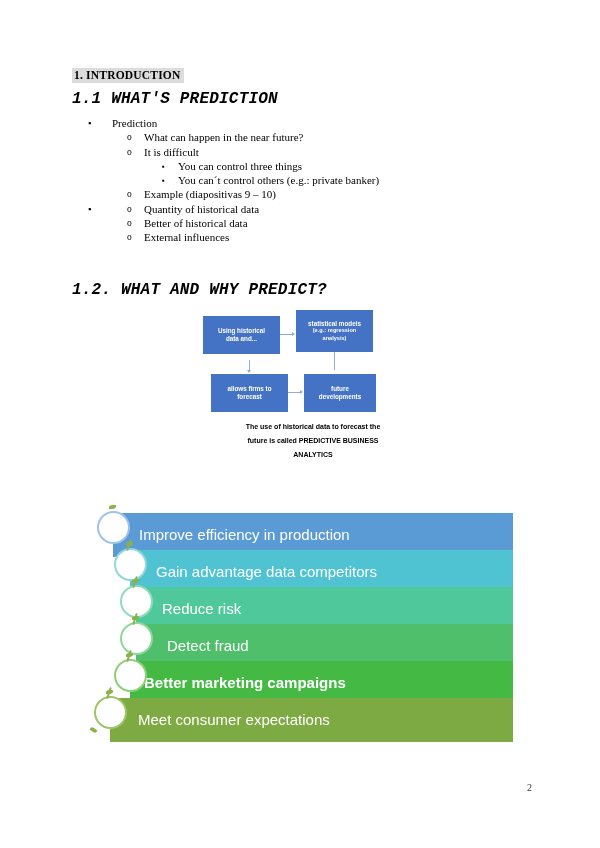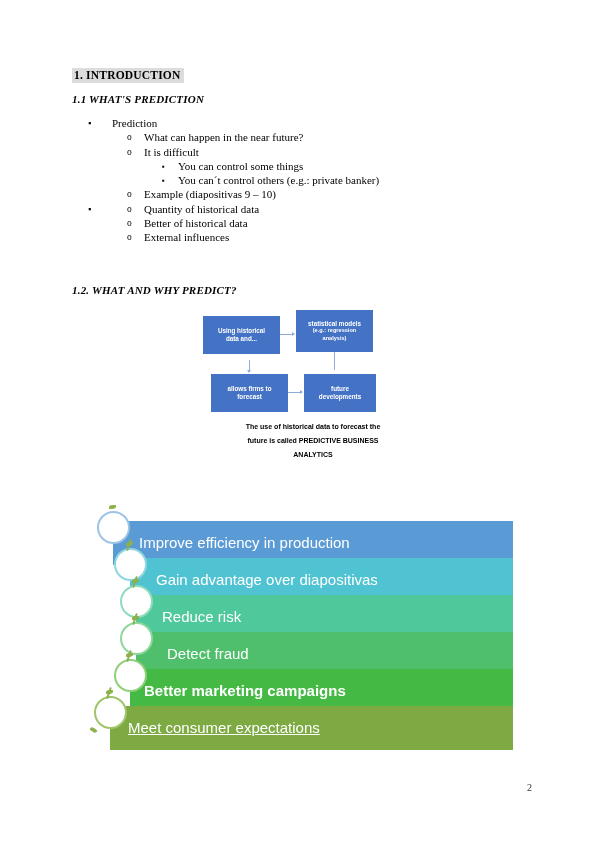--- a/index.html
+++ b/index.html
@@ -32,24 +32,24 @@
     font-family: "Liberation Serif", serif;
     font-weight: bold;
     font-size: 11.5px;
     letter-spacing: 0.2px;
     background: #dcdcdc;
     padding: 1px 3px 1px 2px;
     line-height: 13px;
   }
   .h-sub {
     position: absolute;
-    font-family: Liberation Serif, serif;
+    font-family: Liberation Mono, monospace;
     font-weight: bold;
     font-style: italic;
-    font-size: 11px;
+    font-size: 16px;
     letter-spacing: 0.2px;
     line-height: 13px;
   }
   .h-sub-1 { left: 72px; top: 93px; }
   .h-sub-2 { left: 72px; top: 284px; }
 
   
   .outline {
     position: absolute;
     left: 72px;
@@ -151,21 +151,21 @@
     top: 505px;
     width: 445px;
     height: 245px;
   }
   .bar-row {
     position: absolute;
     height: 28px;
   }
   .bar {
     position: absolute;
-    left: 0; top: 8px;
+    left: 0; top: 0;
     height: 44px;
     border-radius: 0px;
     display: flex;
     align-items: center;
     text-align: center;
   }
   .bar-label {
     font-family: "Liberation Sans", sans-serif;
     font-size: 15px;
     color: #ffffff;
@@ -209,21 +209,21 @@
 
 <div class="page">
 
   <div class="h-main">1. INTRODUCTION</div>
   <div class="h-sub h-sub-1">1.1 WHAT'S PREDICTION</div>
 
   <div class="outline">
       <div class="li lvl1"><span class="mk">▪</span><span>Prediction</span></div>
       <div class="li lvl2"><span class="mk">o</span><span>What can happen in the near future?</span></div>
       <div class="li lvl2"><span class="mk">o</span><span>It is difficult</span></div>
-      <div class="li lvl3"><span class="mk">▪</span><span>You can control some things</span></div>
+      <div class="li lvl3"><span class="mk">▪</span><span>You can control three things</span></div>
       <div class="li lvl3"><span class="mk">▪</span><span>You can´t control others (e.g.: private banker)</span></div>
       <div class="li lvl2"><span class="mk">o</span><span>Example (diapositivas 9 – 10)</span></div>
       <div class="li lvl1"><span class="mk">▪</span></div>
       <div class="li lvl2"><span class="mk">o</span><span>Quantity of historical data</span></div>
       <div class="li lvl2"><span class="mk">o</span><span>Better of historical data</span></div>
       <div class="li lvl2"><span class="mk">o</span><span>External influences</span></div>
     </div>
 
   <div class="h-sub h-sub-2">1.2. WHAT AND WHY PREDICT?</div>
 
@@ -275,21 +275,21 @@
   <div class="bars">
       <div class="bar-row" style="left: 33px; top: 8px; width: 400px;">
         <div class="bar" style="width: 400px; background: rgb(91, 155, 213);">
           <span class="bar-label" style="margin-left: 26px;">Improve efficiency in production</span>
         </div>
         <div class="node" style="left: -16px; top: -2px; border: 2px solid rgb(157, 195, 230);"></div>
         <div class="leaf" style="left: -4px; top: -8px;"></div>
       </div>
       <div class="bar-row" style="left: 50px; top: 45px; width: 383px;">
         <div class="bar" style="width: 383px; background: rgb(79, 195, 209);">
-          <span class="bar-label" style="margin-left: 26px;">Gain advantage over diapositivas</span>
+          <span class="bar-label" style="margin-left: 26px;">Gain advantage data competitors</span>
         </div>
         <div class="node" style="left: -16px; top: -2px; border: 2px solid rgb(143, 214, 222);"></div>
         <div class="stem" style="left: -2px; top: -11px; height: 12px; transform: rotate(18deg);"></div>
         <div class="leaf" style="left: -4px; top: -8px;"></div>
       </div>
       <div class="bar-row" style="left: 56px; top: 82px; width: 377px; text-decoration: underline;">
         <div class="bar" style="width: 377px; background: rgb(79, 201, 156);">
           <span class="bar-label" style="margin-left: 26px;">Reduce risk</span>
         </div>
         <div class="node" style="left: -16px; top: -2px; border: 2px solid rgb(143, 220, 188);"></div>
@@ -307,21 +307,21 @@
       <div class="bar-row" style="left: 50px; top: 156px; width: 383px;">
         <div class="bar" style="width: 383px; background: rgb(68, 185, 68);">
           <span class="bar-label" style="margin-left: 14px; font-weight: bold;">Better marketing campaigns</span>
         </div>
         <div class="node" style="left: -16px; top: -2px; border: 2px solid rgb(143, 207, 122);"></div>
         <div class="stem" style="left: -2px; top: -11px; height: 12px; transform: rotate(18deg);"></div>
         <div class="leaf" style="left: -4px; top: -8px;"></div>
       </div>
       <div class="bar-row" style="left: 30px; top: 193px; width: 403px;">
         <div class="bar" style="width: 403px; background: rgb(125, 170, 66);">
-          <span class="bar-label" style="margin-left: 18px; text-decoration: underline;">Meet consumer expectations</span>
+          <span class="bar-label" style="margin-left: 28px;">Meet consumer expectations</span>
         </div>
         <div class="node" style="left: -16px; top: -2px; border: 2px solid rgb(159, 196, 106);"></div>
         <div class="stem" style="left: -2px; top: -11px; height: 12px; transform: rotate(18deg);"></div>
         <div class="leaf" style="left: -4px; top: -8px;"></div>
         <div class="leaf" style="left: -20px; top: 30px; transform: rotate(40deg);"></div>
       </div>
     </div>
 
   <div class="pageno">2</div>
 </div>

